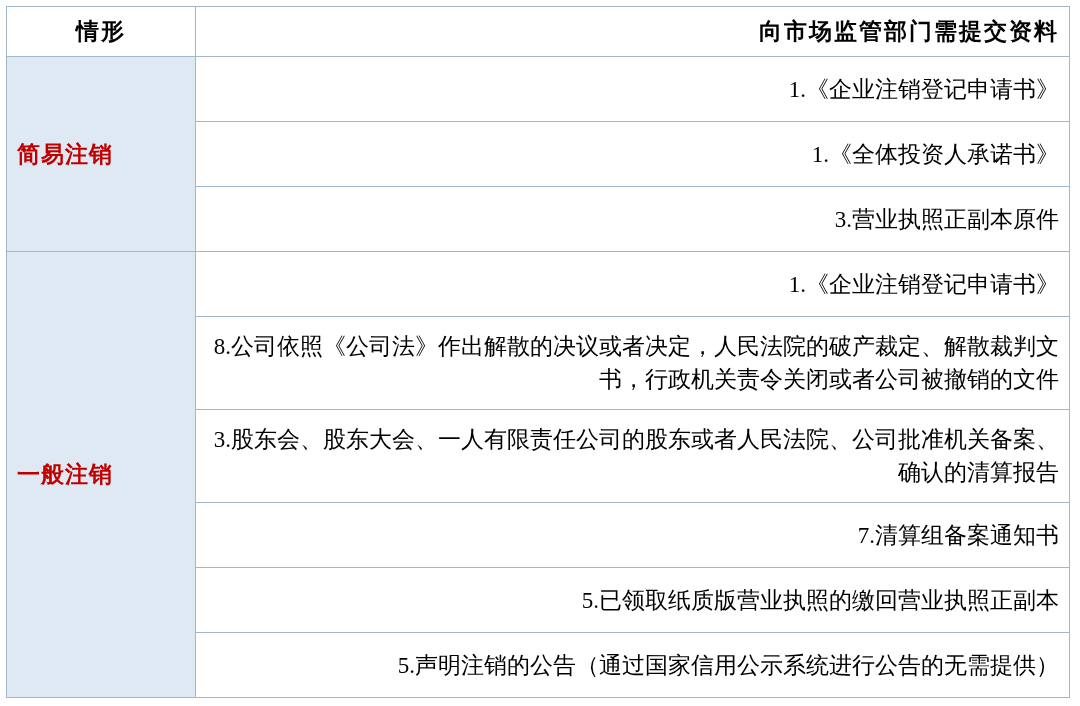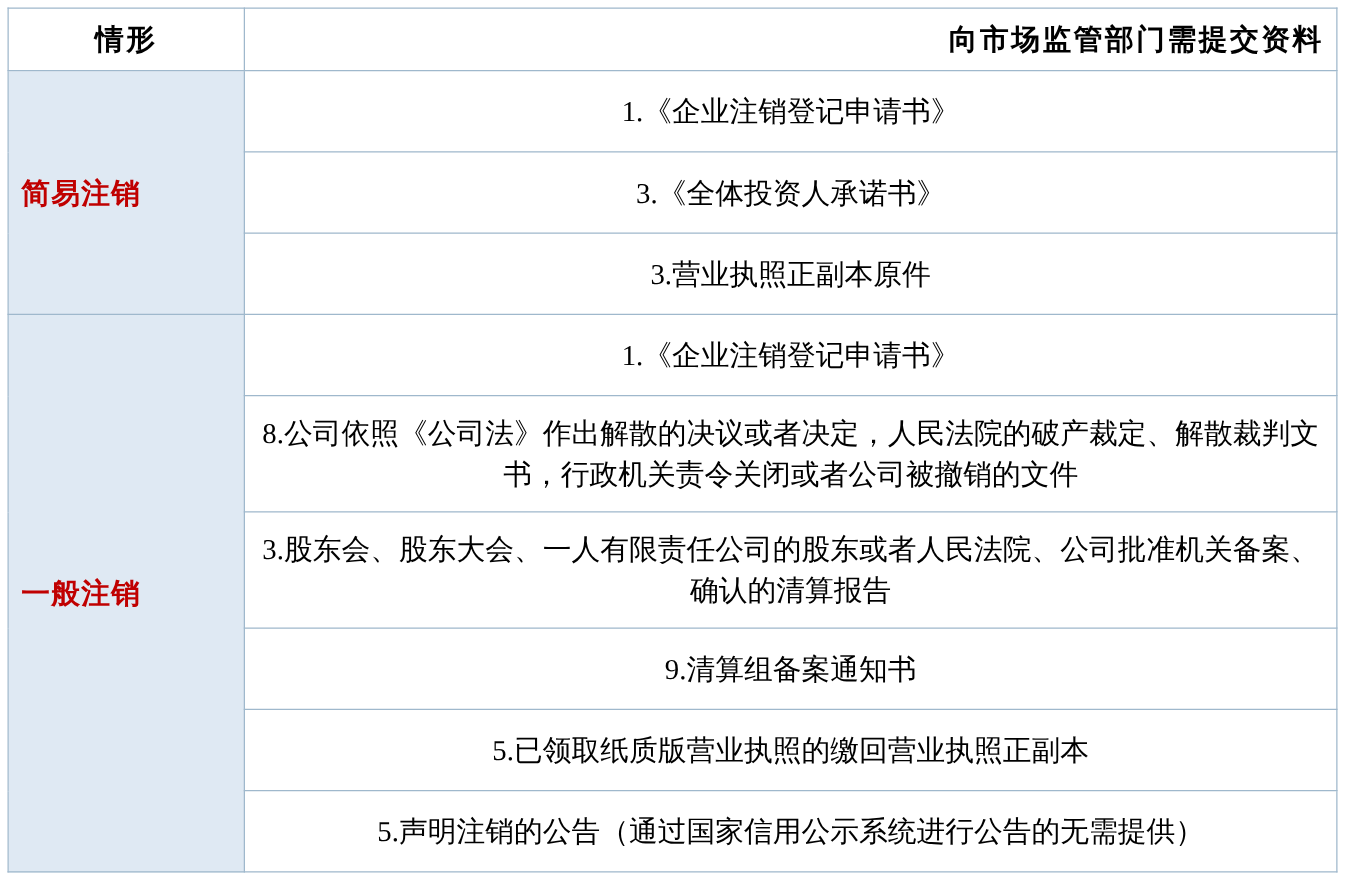--- a/index.html
+++ b/index.html
@@ -49,21 +49,21 @@
     letter-spacing: 2px;
   }
   td.header-materials {
     text-align: right;
     font-weight: bold;
     font-size: 25px;
     letter-spacing: 2px;
     background: #ffffff;
   }
   td.item {
-    text-align: center;
+    text-align: right;
     background: #ffffff;
     height: 48px;
   }
   td.item.tall {
     height: 76px;
   }
 </style>
 </head>
 <body>
 
@@ -73,38 +73,38 @@
       <tr>
         <td class="header-case">情形</td>
         <td class="header-materials">向市场监管部门需提交资料</td>
       </tr>
 
       <tr>
         <td class="col-case" rowspan="3">简易注销</td>
         <td class="item">1.《企业注销登记申请书》</td>
       </tr>
       <tr>
-        <td class="item">3.《全体投资人承诺书》</td>
+        <td class="item">1.《全体投资人承诺书》</td>
       </tr>
       <tr>
         <td class="item">3.营业执照正副本原件</td>
       </tr>
 
       <tr>
         <td class="col-case" rowspan="6">一般注销</td>
         <td class="item">1.《企业注销登记申请书》</td>
       </tr>
       <tr>
         <td class="item tall">8.公司依照《公司法》作出解散的决议或者决定，人民法院的破产裁定、解散裁判文书，行政机关责令关闭或者公司被撤销的文件</td>
       </tr>
       <tr>
         <td class="item tall">3.股东会、股东大会、一人有限责任公司的股东或者人民法院、公司批准机关备案、确认的清算报告</td>
       </tr>
       <tr>
-        <td class="item">9.清算组备案通知书</td>
+        <td class="item">7.清算组备案通知书</td>
       </tr>
       <tr>
         <td class="item">5.已领取纸质版营业执照的缴回营业执照正副本</td>
       </tr>
       <tr>
         <td class="item">5.声明注销的公告（通过国家信用公示系统进行公告的无需提供）</td>
       </tr>
     </tbody>
   </table>
 </div>

